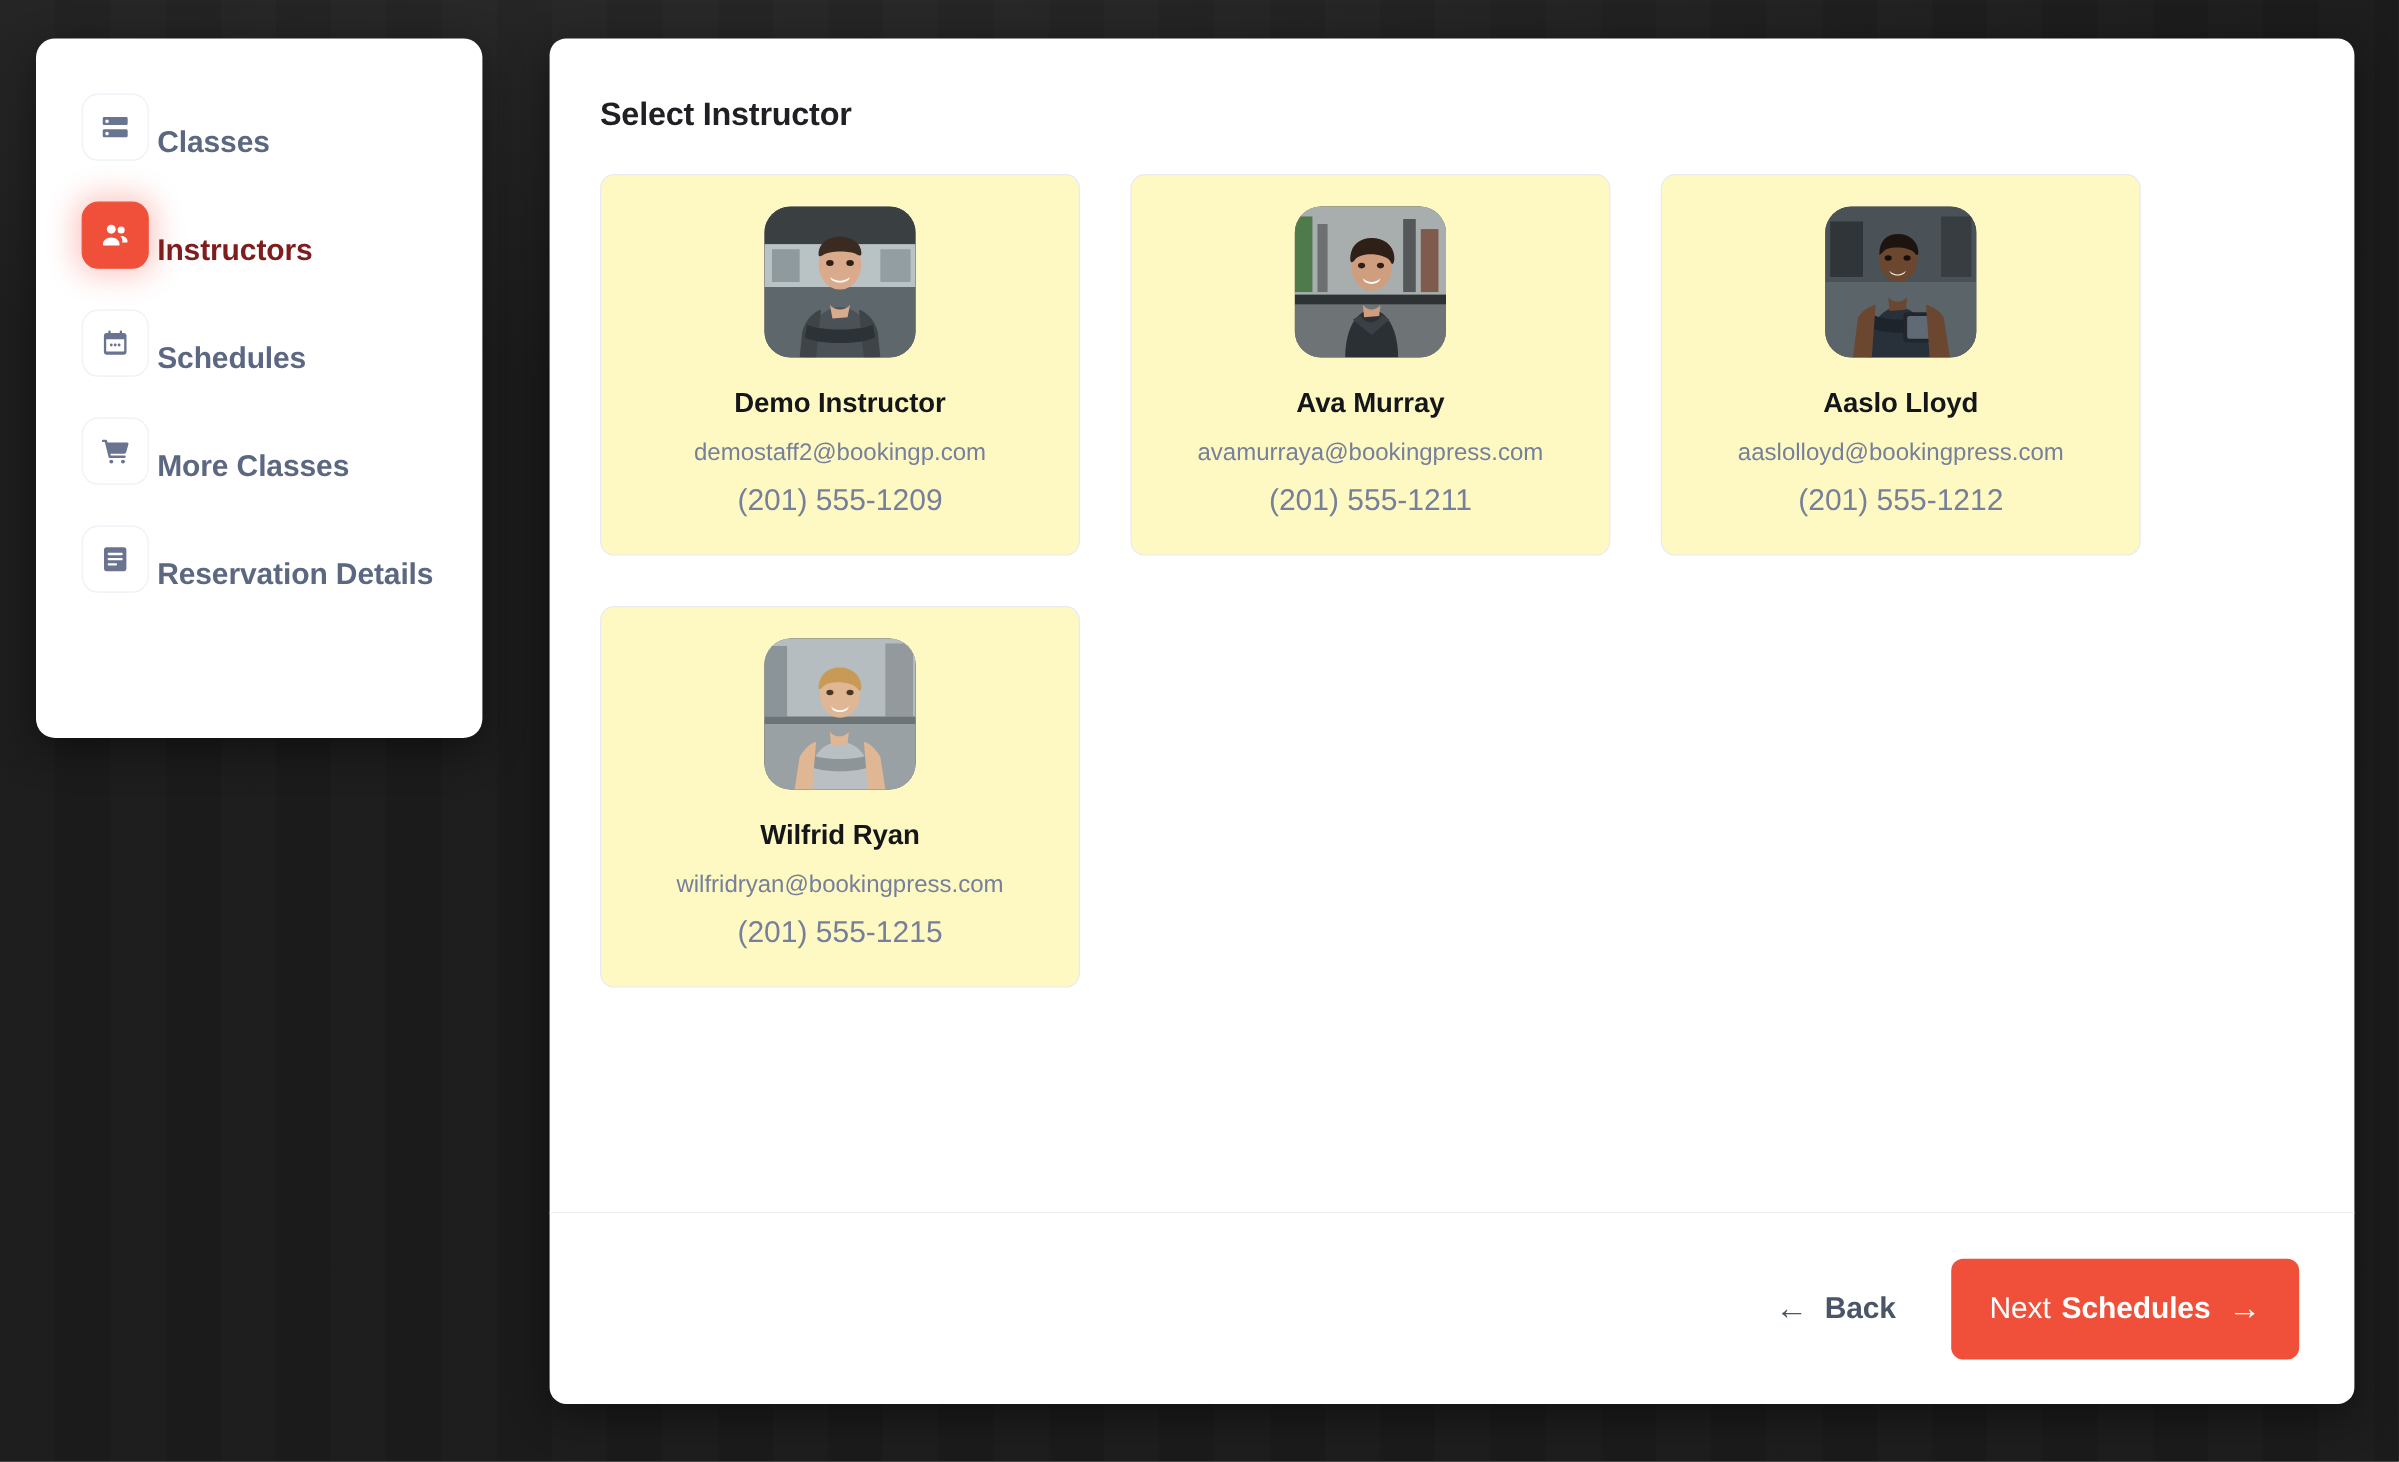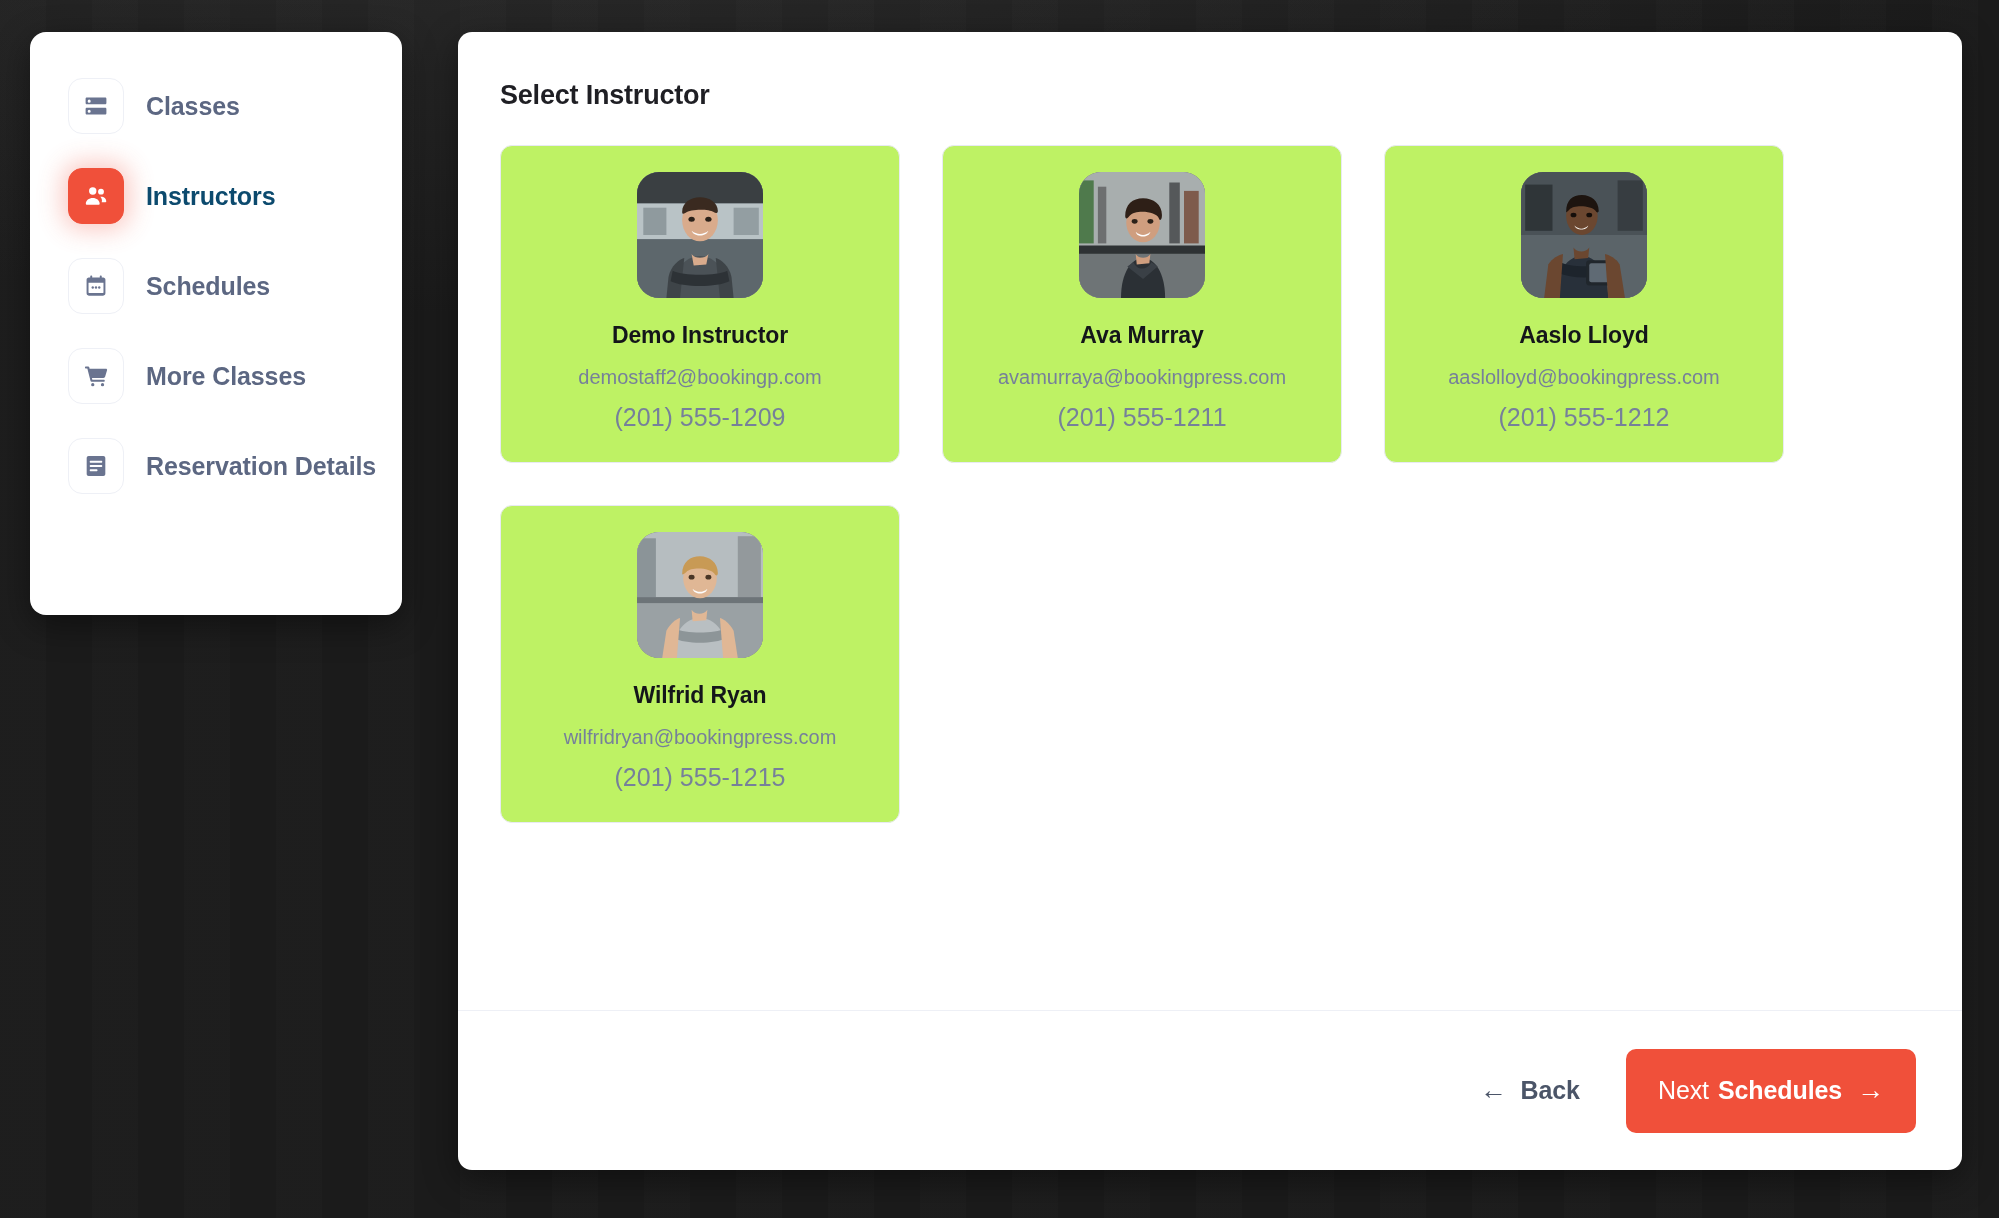--- a/index.html
+++ b/index.html
@@ -38,22 +38,22 @@
     width: 372px;
     height: 583px;
     background: #ffffff;
     border-radius: 16px;
     box-shadow: 0 10px 34px rgba(0,0,0,0.42);
     padding: 46px 0 0 0;
   }
 
   .side-item {
     display: flex;
-    align-items: center;
-    gap: 22px;
+    align-items: flex-end;
+    gap: 7px;
     padding: 0 0 0 38px;
     height: 56px;
     margin-bottom: 34px;
     cursor: pointer;
     position: relative;
   }
   .side-item:last-child { margin-bottom: 0; }
 
   .side-ico {
     width: 56px;
@@ -79,21 +79,21 @@
   .side-item.active .side-ico svg path,
   .side-item.active .side-ico svg circle { fill: #ffffff; }
 
   .side-label {
     font-size: 25px;
     font-weight: 600;
     color: #5c6782;
     letter-spacing: -0.1px;
     white-space: nowrap;
   }
-  .side-item.active .side-label { color: #0c4a6e; }
+  .side-item.active .side-label { color: #7f1d1d; }
 
   
   .panel {
     position: absolute;
     left: 458px;
     top: 32px;
     width: 1504px;
     height: 1138px;
     background: #ffffff;
     border-radius: 14px;
@@ -124,21 +124,21 @@
 
   .inst-card {
     width: 400px;
     border: 1.5px solid #e8eaf2;
     border-radius: 12px;
     padding: 26px 18px 30px 18px;
     display: flex;
     flex-direction: column;
     align-items: center;
     cursor: pointer;
-    background: #bef264;
+    background: #fef9c3;
   }
 
   .avatar {
     width: 126px;
     height: 126px;
     border-radius: 22px;
     overflow: hidden;
     position: relative;
     background: #3c4148;
     margin-bottom: 24px;

